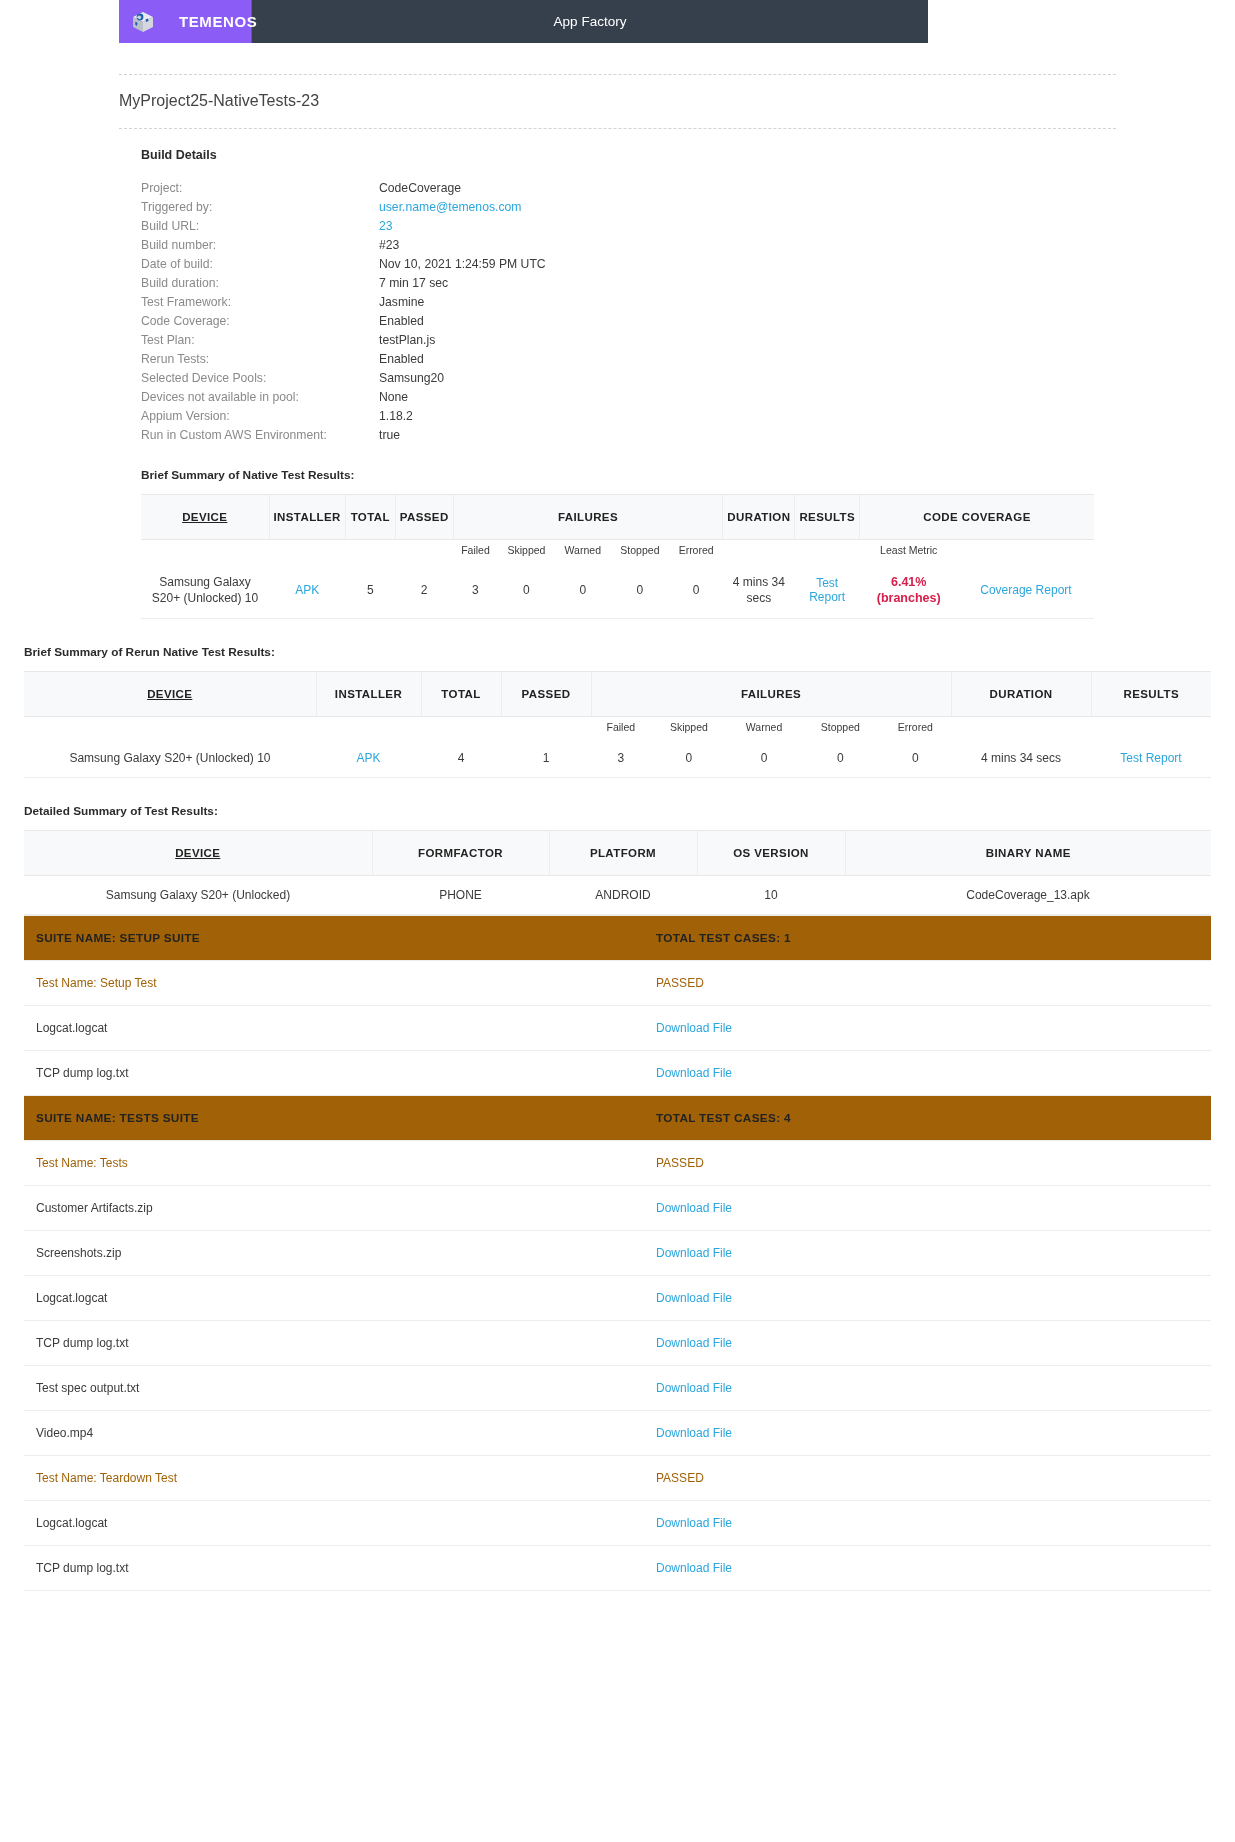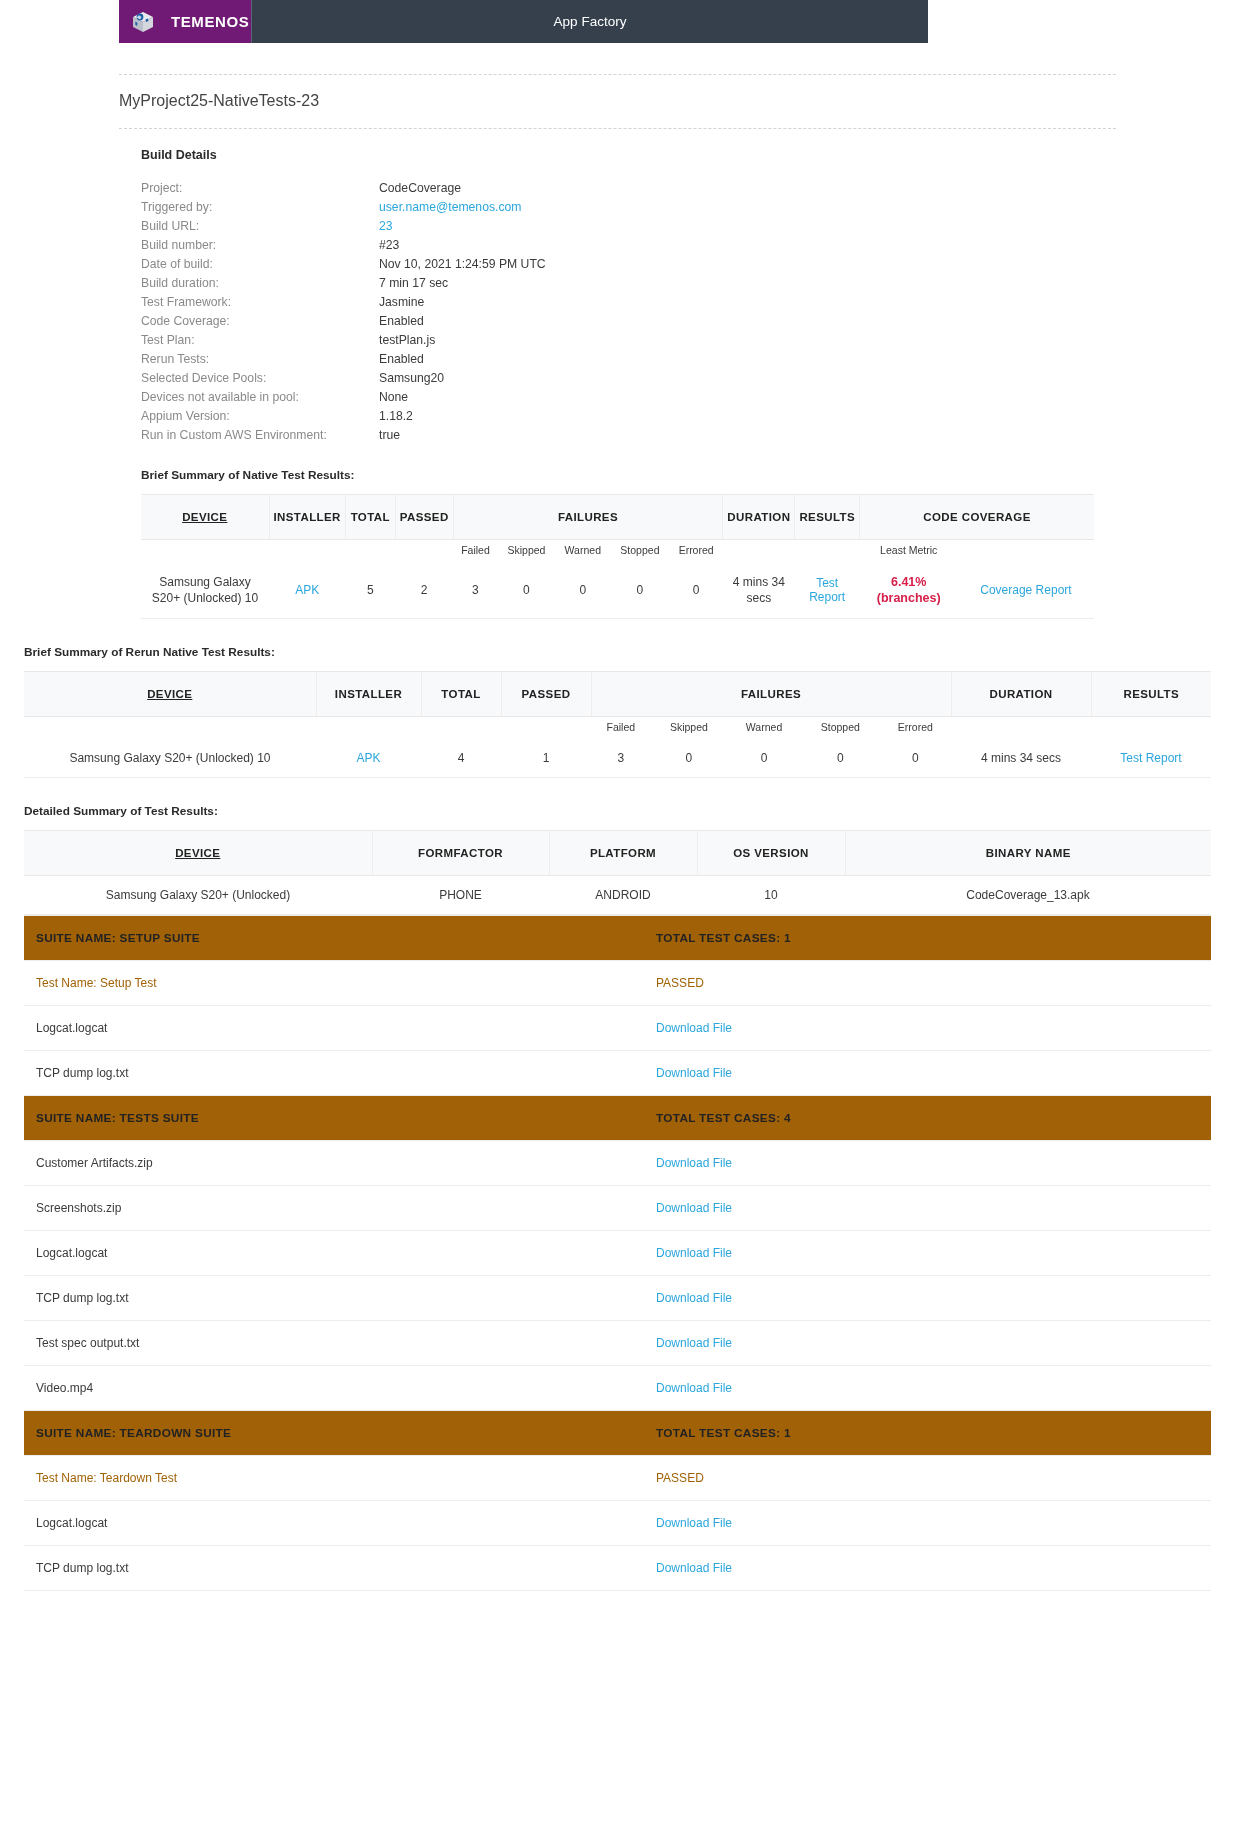--- a/index.html
+++ b/index.html
@@ -17,24 +17,24 @@
     align-items: stretch;
     height: 43px;
     margin-left: 119px;
     margin-right: 307px;
     background: #36404d;
   }
   .brand {
     width: 133px;
     display: flex;
     align-items: center;
-    gap: 16px;
+    gap: 24px;
     padding-left: 12px;
     border-right: 1px solid #5a6575;
-    background: #701a75;
+    background: #8b5cf6;
   }
   .brand-logo { width: 24px; height: 24px; position: relative; flex: 0 0 auto; }
   .brand-name {
     color: #ffffff;
     font-size: 15px;
     font-weight: bold;
     letter-spacing: 0.6px;
   }
   .topbar-title {
     flex: 1;
@@ -379,20 +379,24 @@
           <td><a class="dl-link" href="#">Download File</a></td>
         </tr>
         <tr class="artifact">
           <td class="col-left">TCP dump log.txt</td>
           <td><a class="dl-link" href="#">Download File</a></td>
         </tr>
         <tr class="suite-head">
           <td class="col-left">SUITE NAME: TESTS SUITE</td>
           <td>TOTAL TEST CASES: 4</td>
         </tr>
+        <tr class="test-name">
+          <td class="col-left">Test Name: Tests</td>
+          <td>PASSED</td>
+        </tr>
         <tr class="artifact">
           <td class="col-left">Customer Artifacts.zip</td>
           <td><a class="dl-link" href="#">Download File</a></td>
         </tr>
         <tr class="artifact">
           <td class="col-left">Screenshots.zip</td>
           <td><a class="dl-link" href="#">Download File</a></td>
         </tr>
         <tr class="artifact">
           <td class="col-left">Logcat.logcat</td>
@@ -402,24 +406,20 @@
           <td class="col-left">TCP dump log.txt</td>
           <td><a class="dl-link" href="#">Download File</a></td>
         </tr>
         <tr class="artifact">
           <td class="col-left">Test spec output.txt</td>
           <td><a class="dl-link" href="#">Download File</a></td>
         </tr>
         <tr class="artifact">
           <td class="col-left">Video.mp4</td>
           <td><a class="dl-link" href="#">Download File</a></td>
-        </tr>
-        <tr class="suite-head">
-          <td class="col-left">SUITE NAME: TEARDOWN SUITE</td>
-          <td>TOTAL TEST CASES: 1</td>
         </tr>
         <tr class="test-name">
           <td class="col-left">Test Name: Teardown Test</td>
           <td>PASSED</td>
         </tr>
         <tr class="artifact">
           <td class="col-left">Logcat.logcat</td>
           <td><a class="dl-link" href="#">Download File</a></td>
         </tr>
         <tr class="artifact">

